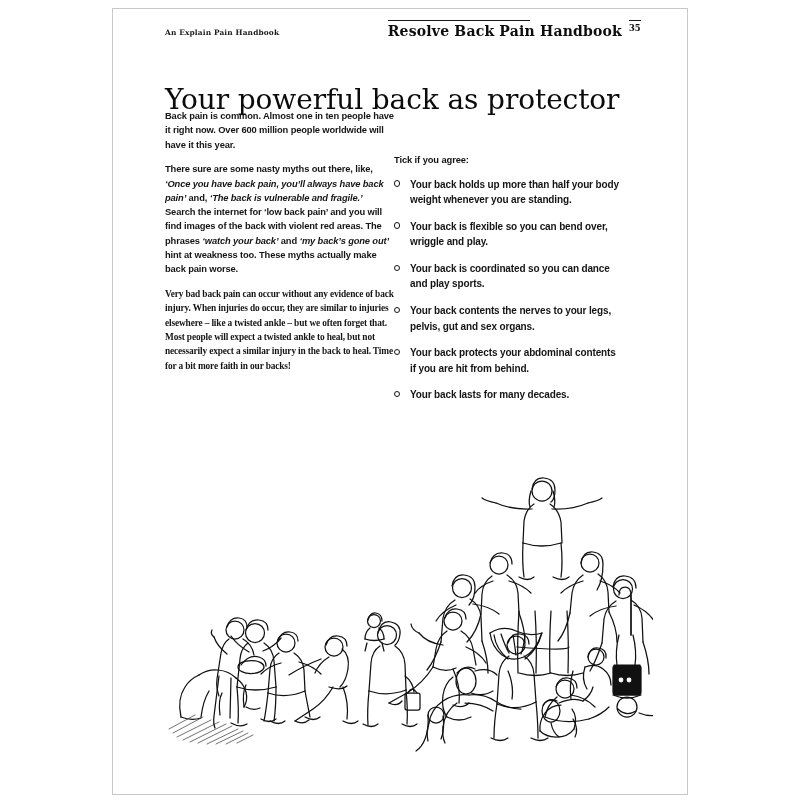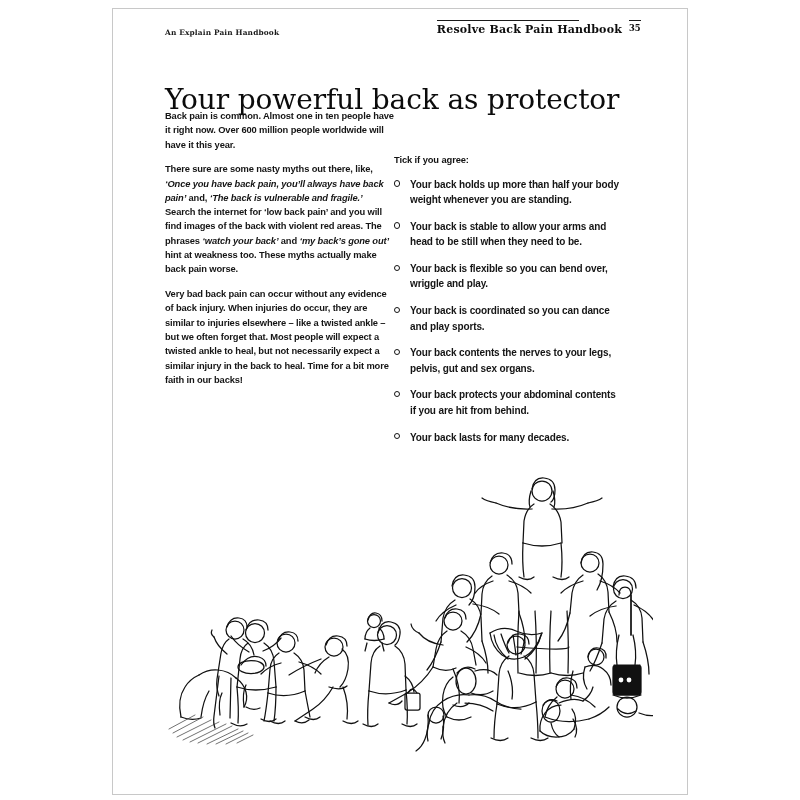--- a/index.html
+++ b/index.html
@@ -68,21 +68,21 @@
   }
 
   .header-rule {
     height: 1px;
     background: #1a1a1a;
     margin-bottom: 2px;
   }
 
   .header-right-title {
     font-family: "DejaVu Serif", serif;
-    font-size: 11px;
+    font-size: 14px;
     font-weight: 700;
     letter-spacing: 0.2px;
     color: #0d0d0d;
     white-space: nowrap;
   }
 
   .header-page-num {
     font-family: "DejaVu Serif", serif;
     font-size: 8.4px;
     font-weight: 700;
@@ -120,21 +120,21 @@
 
   .body-par {
     font-family: "Liberation Sans", sans-serif;
     font-size: 9.35px;
     font-weight: 700;
     line-height: 1.53;
     color: #151515;
     margin: 0 0 10.5px 0;
     letter-spacing: -0.14px;
   }
-  .body-par:last-child { margin-bottom: 0; }
+  .body-par:last-child { margin-bottom: 0; font-family: Liberation Serif, serif; }
   .body-par i { font-style: italic; font-weight: 700; }
 
   .tick-heading {
     font-family: "Liberation Sans", sans-serif;
     font-size: 9.35px;
     font-weight: 700;
     color: #121212;
     margin: 0 0 12px 0;
     letter-spacing: -0.1px;
   }
@@ -214,21 +214,20 @@
             <p class="body-par"><span>Back pain is common. Almost one in ten people have it right now. Over 600 million people worldwide will have it this year.</span></p>
             <p class="body-par"><span>There sure are some nasty myths out there, like, </span><i>‘Once you have back pain, you’ll always have back pain’</i><span> and, </span><i>‘The back is vulnerable and fragile.’</i><span> Search the internet for ‘low back pain’ and you will find images of the back with violent red areas. The phrases </span><i>‘watch your back’</i><span> and </span><i>‘my back’s gone out’</i><span> hint at weakness too. These myths actually make back pain worse.</span></p>
             <p class="body-par"><span>Very bad back pain can occur without any evidence of back injury. When injuries do occur, they are similar to injuries elsewhere – like a twisted ankle – but we often forget that. Most people will expect a twisted ankle to heal, but not necessarily expect a similar injury in the back to heal. Time for a bit more faith in our backs!</span></p>
           </div>
       </div>
 
       <div class="col-right">
         <div class="tick-heading">Tick if you agree:</div>
         <ul class="tick-list" id="tick-list">
             <li class="tick-item"><span class="tick-circle"></span><span>Your back holds up more than half your body weight whenever you are standing.</span></li>
-            <li class="tick-item"><span class="tick-circle"></span><span>Your back is stable to allow your arms and head to be still when they need to be.</span></li>
             <li class="tick-item"><span class="tick-circle"></span><span>Your back is flexible so you can bend over, wriggle and play.</span></li>
             <li class="tick-item"><span class="tick-circle"></span><span>Your back is coordinated so you can dance and play sports.</span></li>
             <li class="tick-item"><span class="tick-circle"></span><span>Your back contents the nerves to your legs, pelvis, gut and sex organs.</span></li>
             <li class="tick-item"><span class="tick-circle"></span><span>Your back protects your abdominal contents if you are hit from behind.</span></li>
             <li class="tick-item"><span class="tick-circle"></span><span>Your back lasts for many decades.</span></li>
           </ul>
       </div>
 
     </div>
 

